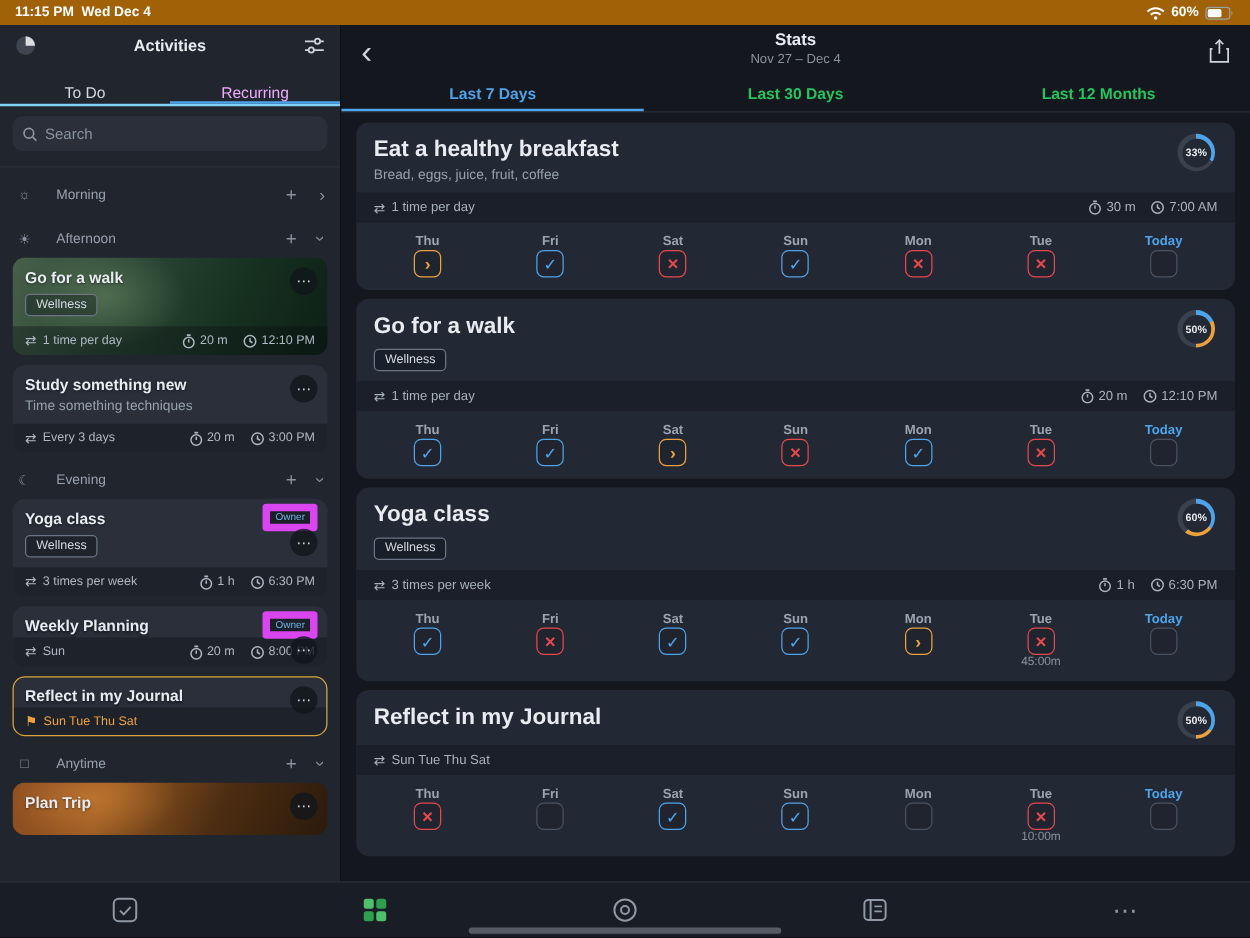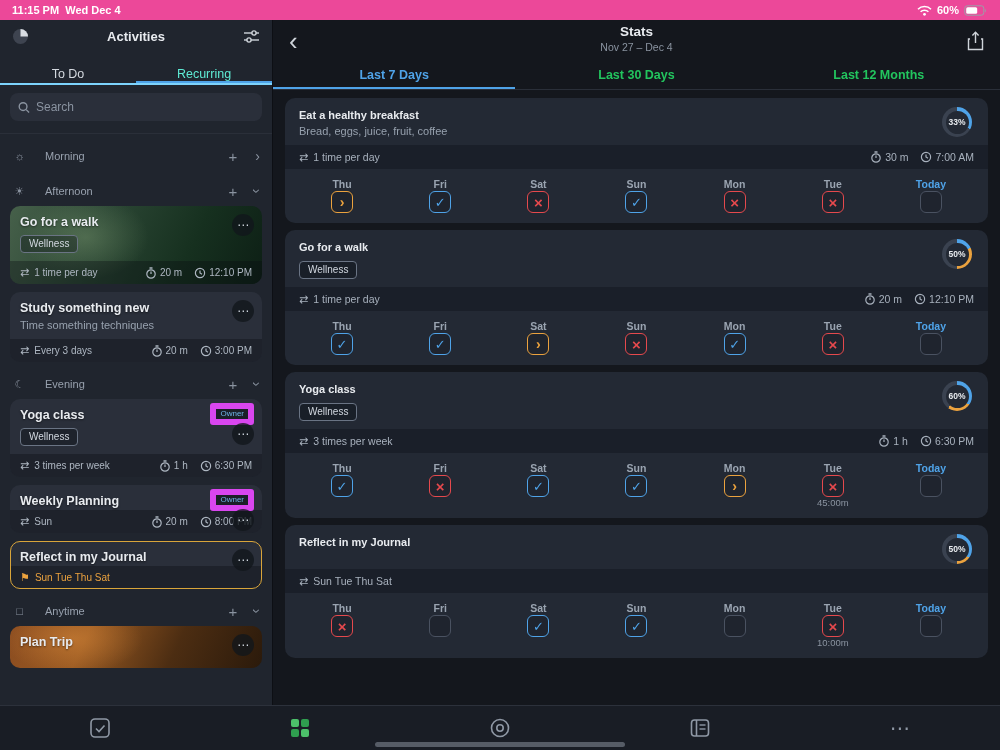--- a/index.html
+++ b/index.html
@@ -1,40 +1,40 @@
 <!DOCTYPE html>
 <html><head>
 <meta charset="utf-8">
 <style>
   * { margin:0; padding:0; box-sizing:border-box; }
   body { background:#000; font-family:"Liberation Sans","DejaVu Sans",sans-serif; }
   .app { position:relative; width:1000px; height:750px; background:#14171d; overflow:hidden; }
 
   
-  .statusbar { position:absolute; top:0; left:0; right:0; height:20px; background:#ec4899;
+  .statusbar { position:absolute; top:0; left:0; right:0; height:20px; background:#a16207;
     display:flex; align-items:center; justify-content:space-between; padding:0 12px;
     color:#fff; font-size:11px; font-weight:700; }
   .sb-right { display:flex; align-items:center; gap:5px; }
 
   
   .body { position:absolute; top:20px; bottom:45px; left:0; right:0; display:flex; }
   .sidebar { width:273px; background:#20252e; border-right:1px solid #0d0f14;
     display:flex; flex-direction:column; overflow:hidden; }
   .main { flex:1; background:#14171d; display:flex; flex-direction:column; overflow:hidden; }
 
   
   .side-header { height:33px; position:relative; display:flex; align-items:center; padding:0 12px; flex:0 0 auto; }
   .side-title { position:absolute; left:0; right:0; text-align:center; color:#e8ebef; font-size:13px; font-weight:700; }
   .side-header svg { position:relative; z-index:1; }
   .filter-btn { margin-left:auto; z-index:1; }
 
   .side-tabs { height:32px; display:flex; border-bottom:2px solid #7dd3fc; flex:0 0 auto;align-items:flex-end; }
   .side-tab { flex:1; display:flex; align-items:center; justify-content:center; font-size:12.5px;
     color:#d4d9df; border-bottom:2px solid transparent; }
-  .side-tab.active { color:#5eead4; border-bottom-color:#4fa3e8; }
+  .side-tab.active { color:#f0abfc; border-bottom-color:#4fa3e8; }
 
   .search { margin:8px 10px 4px; height:28px; background:#2a2f3a; border-radius:8px;
     display:flex; align-items:center; padding:0 8px; gap:6px; flex:0 0 auto; }
   .search input { background:transparent; border:none; outline:none; color:#dfe3e8; font-size:12px; width:100%; }
   .search input::placeholder { color:#8a93a0; }
   .side-divider { border-top:1px solid #2a2f39; margin-top:8px; flex:0 0 auto; }
 
   .side-scroll { flex:1; overflow:hidden; padding-bottom:4px; }
   .section-row { height:26px; display:flex; align-items:center; padding:0 12px; margin-top:9px;
     color:#98a1ae; font-size:11px; gap:6px; }
@@ -82,21 +82,21 @@
   .share-btn { margin-left:auto; z-index:1; }
 
   .main-tabs { height:28px; display:flex; border-bottom:1px solid #2a2f39; flex:0 0 auto; }
   .main-tab { flex:1; display:flex; align-items:center; justify-content:center; font-size:12.5px;
     font-weight:700; color:#22c55e; border-bottom:2px solid transparent; }
   .main-tab.active { color:#4fa3e8; border-bottom-color:#4fa3e8; }
 
   .stats-scroll { flex:1; overflow:hidden; padding:8px 12px; display:flex; flex-direction:column; gap:7px; }
   .stat-card { background:#232934; border-radius:10px; overflow:hidden; flex:0 0 auto; }
   .stat-head { position:relative; padding:11px 60px 8px 14px; min-height:44px; }
-  .stat-title { color:#e8ebef; font-size:11px; font-weight:700; }
+  .stat-title { color:#e8ebef; font-size:18px; font-weight:700; }
   .stat-sub { color:#97a1ae; font-size:11px; margin-top:4px; }
   .stat-head .chip { margin:8px 0 0 0; }
   .ring { position:absolute; right:16px; top:9px; width:30px; height:30px; border-radius:50%; }
   .ring-inner { position:absolute; inset:3.5px; background:#232934; border-radius:50%;
     display:flex; align-items:center; justify-content:center; color:#e8ebef; font-size:8.5px; font-weight:700; }
   .stat-meta { height:24px; background:#1a1f29; display:flex; align-items:center; padding:0 14px;
     font-size:10.5px; color:#a8b1bd; gap:5px; }
   .stat-meta .rep { font-size:11px; }
   .stat-days { display:flex; padding:9px 8px 10px; }
   .day-col { flex:1; display:flex; flex-direction:column; align-items:center; gap:1px; }

